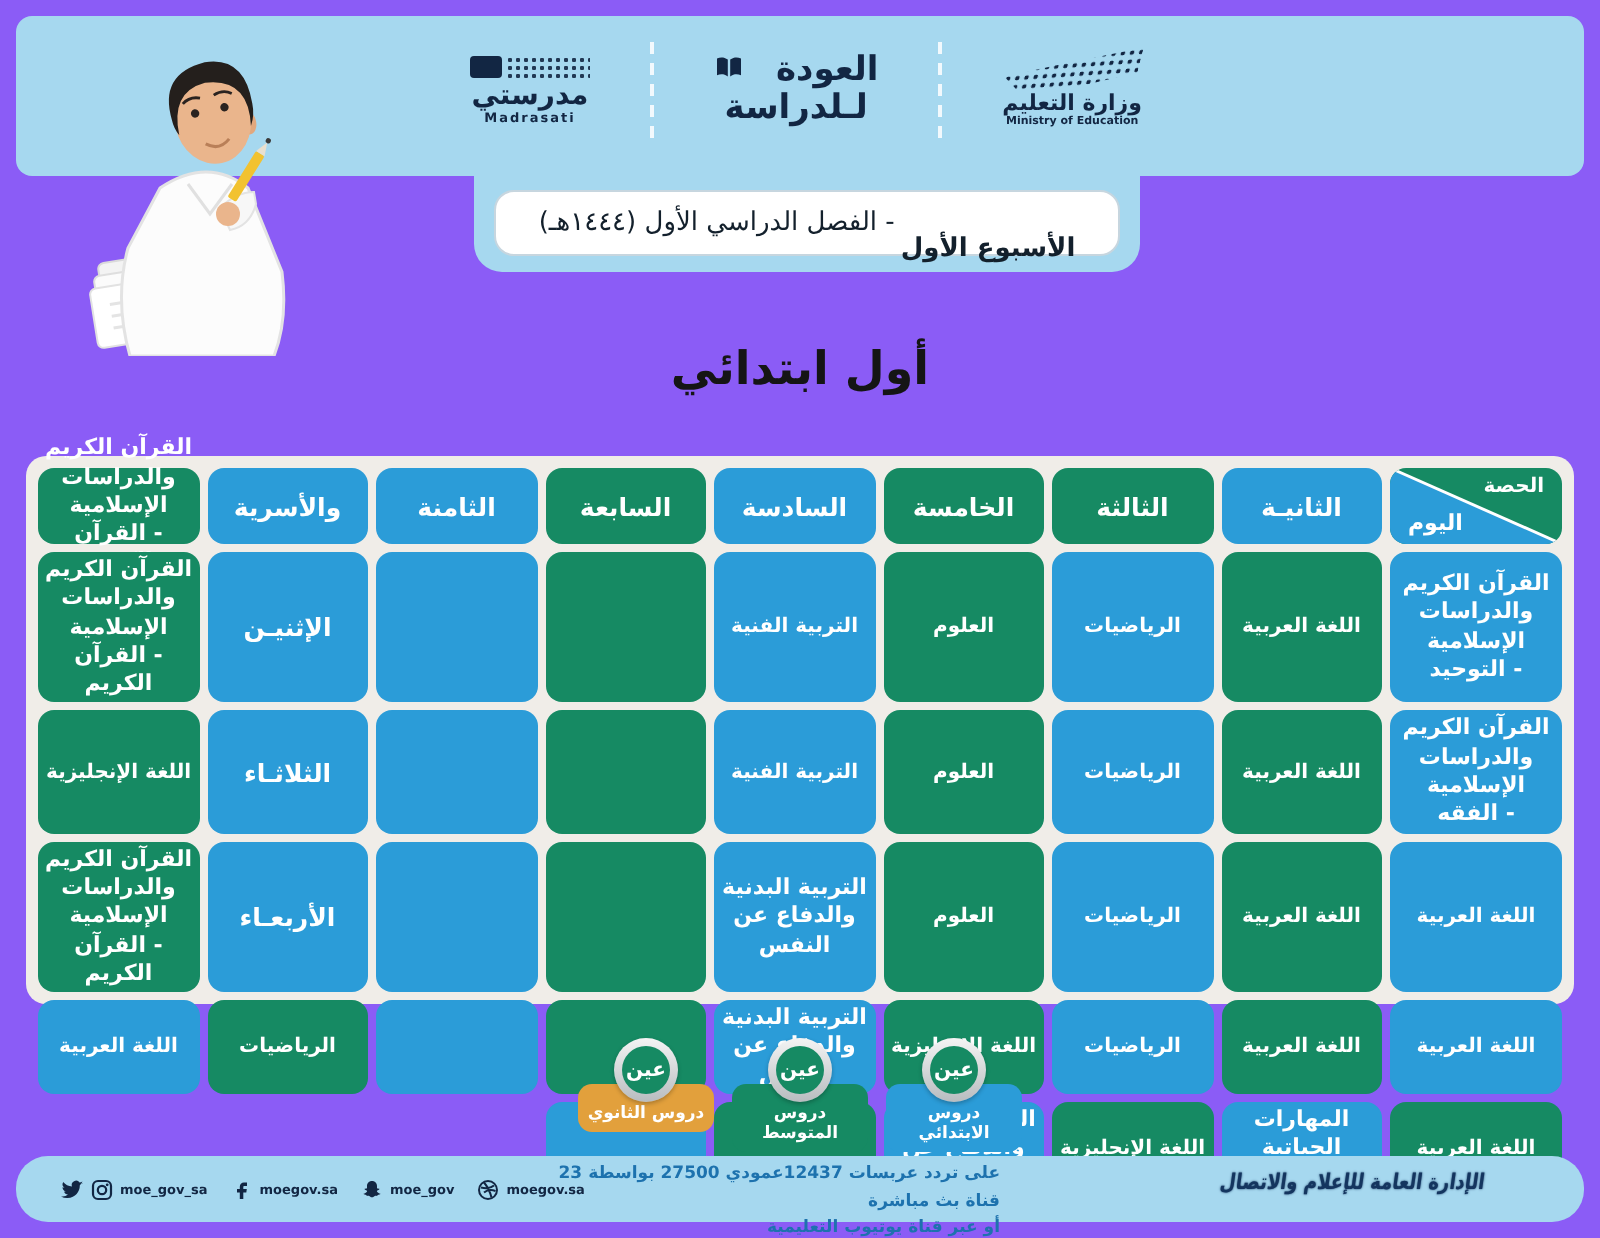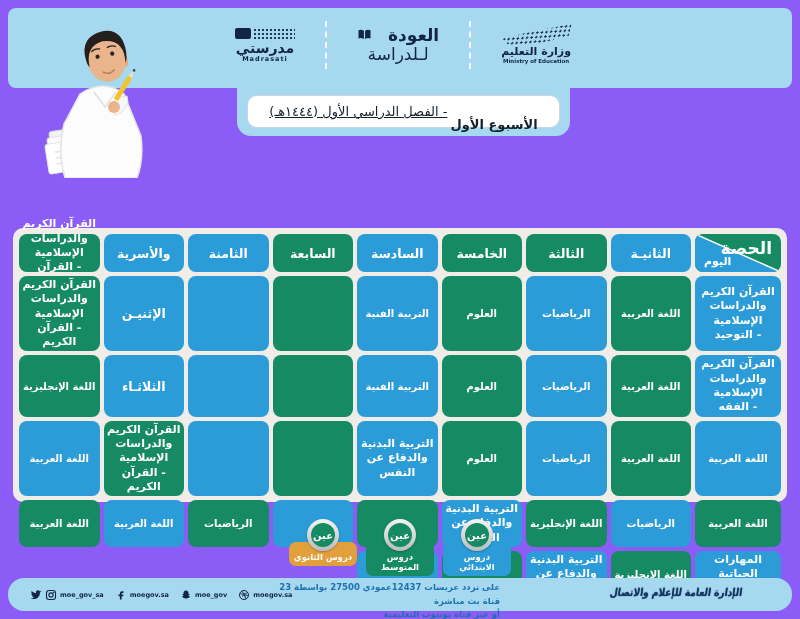--- a/index.html
+++ b/index.html
@@ -15,41 +15,41 @@
   .logo { text-align:center; }
   .mk-row { display:flex; align-items:center; justify-content:center; gap:2px; margin-bottom:2px; }
   .mk-sq { width:16px; height:11px; background:var(--navy); border-radius:2px; }
   .mk-dots { width:42px; height:11px;
              background-image:radial-gradient(circle, var(--navy) 1px, transparent 1.2px);
              background-size:4px 4px; opacity:.9; }
   .mk-ar { font-size:14px; font-weight:bold; line-height:1; }
   .mk-en { font-size:6.5px; letter-spacing:1px; font-weight:bold; }
   .back-row1 { display:flex; align-items:center; justify-content:center; gap:16px;
                font-size:17px; font-weight:bold; line-height:1.05; }
-  .back-row2 { font-size:17px; font-weight:normal; line-height:1.1; }
+  .back-row2 { font-size:17px; font-weight:bold; line-height:1.1; }
   .book-ic svg { width:15px; height:12px; fill:var(--navy); }
   .min-dots { width:66px; height:18px; margin:0 auto 2px auto; transform:skewX(-18deg) rotate(-4deg);
               background-image:radial-gradient(circle, var(--navy) 1px, transparent 1.2px);
               background-size:4.5px 4.5px;
               clip-path:polygon(0 55%, 35% 35%, 100% 0, 100% 70%, 55% 100%, 12% 95%); }
   .min-ar { font-size:11px; font-weight:bold; line-height:1.1; }
   .min-en { font-size:5.5px; font-weight:bold; }
 
   
   .boy { position:absolute; left:28px; top:10px; width:155px; height:168px; }
 
   
   .tab { position:absolute; left:237px; top:88px; width:333px; height:48px;
          background:var(--band); border-radius:0 0 14px 14px; }
   .banner-box { position:absolute; left:10px; right:10px; top:7px; height:33px;
                 background:#fff; border:1px solid #c7d6df; border-radius:10px;
                 display:flex; align-items:center; justify-content:center;
                 direction:rtl; font-size:13px; color:#13202c; gap:3px; }
   .banner-box .b { font-weight:bold;margin-top:26px; }
-  .banner-box .r { font-weight:500;text-decoration:underline; }
+  .banner-box .r { font-weight:500; }
 
   
   .title { position:absolute; left:0; right:0; top:172px; text-align:center;
            font-size:23px; font-weight:bold; color:#151515; }
 
   
   .panel { position:absolute; left:13px; top:228px; width:774px; height:274px;
            background:var(--panel); border-radius:10px; padding:6px; }
   .grid { direction:rtl; display:grid; height:100%;
           grid-template-columns:86px repeat(8, 1fr);
@@ -59,21 +59,21 @@
   .green { background:var(--green); }
   .blue  { background:var(--blue); }
   .hcell { font-size:12.5px; }
   .day   { background:var(--blue); font-size:12.5px; }
   .subject { font-size:10px; line-height:1.3; white-space:pre-line; padding:2px; }
   .subject.multi { font-size:11px; line-height:1.3; }
   .corner { position:relative; background:var(--green); overflow:hidden; }
   .corner .tri { position:absolute; inset:0; background:var(--blue);
                  clip-path:polygon(0 0, 0 100%, 100% 100%); }
   .corner .diag { position:absolute; inset:0; width:100%; height:100%; }
-  .corner .lbl-top { position:absolute; top:4px; right:9px; font-size:17px; color:#fff; font-weight:bold; }
+  .corner .lbl-top { position:absolute; top:4px; right:9px; font-size:10px; color:#fff; font-weight:bold; }
   .corner .lbl-bot { position:absolute; bottom:4px; left:9px; font-size:11px; color:#fff; font-weight:bold; }
 
   
   .ain-row { position:absolute; left:0; right:0; top:519px; display:flex;
              justify-content:center; gap:9px; direction:rtl; }
   .ain { display:flex; flex-direction:column; align-items:center; width:68px; cursor:pointer; }
   .ain-circle { width:32px; height:32px; border-radius:50%; z-index:1;
                 background:linear-gradient(180deg,#f4f4f4,#b8bcbf);
                 display:flex; align-items:center; justify-content:center;
                 box-shadow:0 1px 2px rgba(0,0,0,.25); }
@@ -164,20 +164,21 @@
     </div>
   </div>
 
   <div class="tab">
     <div class="banner-box">
       <span class="b">الأسبوع الأول</span>
       <span class="r">- الفصل الدراسي الأول (١٤٤٤هـ)</span>
     </div>
   </div>
 
+  <div class="title">أول ابتدائي</div>
 
   <div class="panel">
     <div class="grid" id="grid">
         <div class="cell corner">
           <div class="tri"></div>
           <svg class="diag" viewBox="0 0 100 100" preserveAspectRatio="none">
             <line x1="0" y1="0" x2="100" y2="100" stroke="#fff" stroke-width="3"></line>
           </svg>
           <span class="lbl-top">الحصة</span>
           <span class="lbl-bot">اليوم</span>
@@ -217,20 +218,21 @@
         <div class="cell day">الثلاثـاء</div>
         <div class="cell subject green">اللغة الإنجليزية</div>
         <div class="cell subject blue">اللغة العربية</div>
         <div class="cell subject green">اللغة العربية</div>
         <div class="cell subject blue">الرياضيات</div>
         <div class="cell subject green">العلوم</div>
         <div class="cell subject blue multi">التربية البدنية
 والدفاع عن النفس</div>
         <div class="cell subject green empty"></div>
         <div class="cell subject blue empty"></div>
+        <div class="cell day">الأربعـاء</div>
         <div class="cell subject green multi">القرآن الكريم
 والدراسات الإسلامية
 - القرآن الكريم</div>
         <div class="cell subject blue">اللغة العربية</div>
         <div class="cell subject green">اللغة العربية</div>
         <div class="cell subject blue">الرياضيات</div>
         <div class="cell subject green">اللغة الإنجليزية</div>
         <div class="cell subject blue multi">التربية البدنية
 والدفاع عن النفس</div>
         <div class="cell subject green empty"></div>

